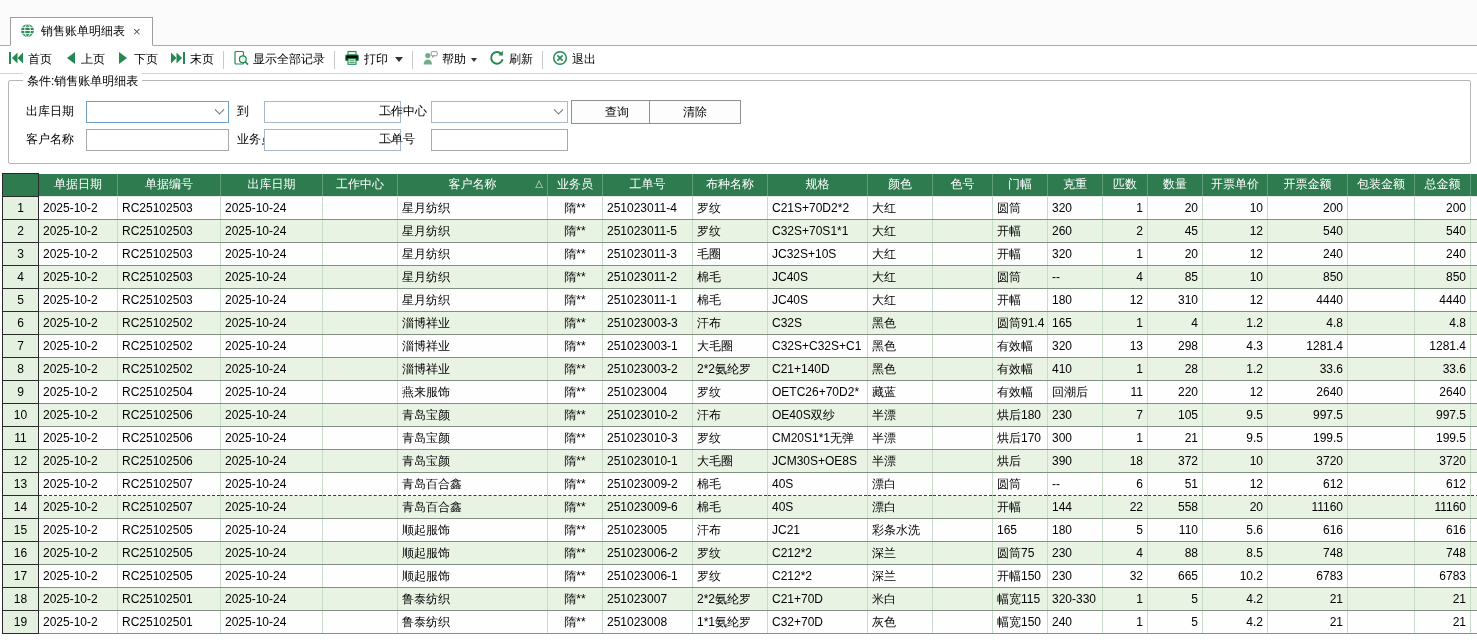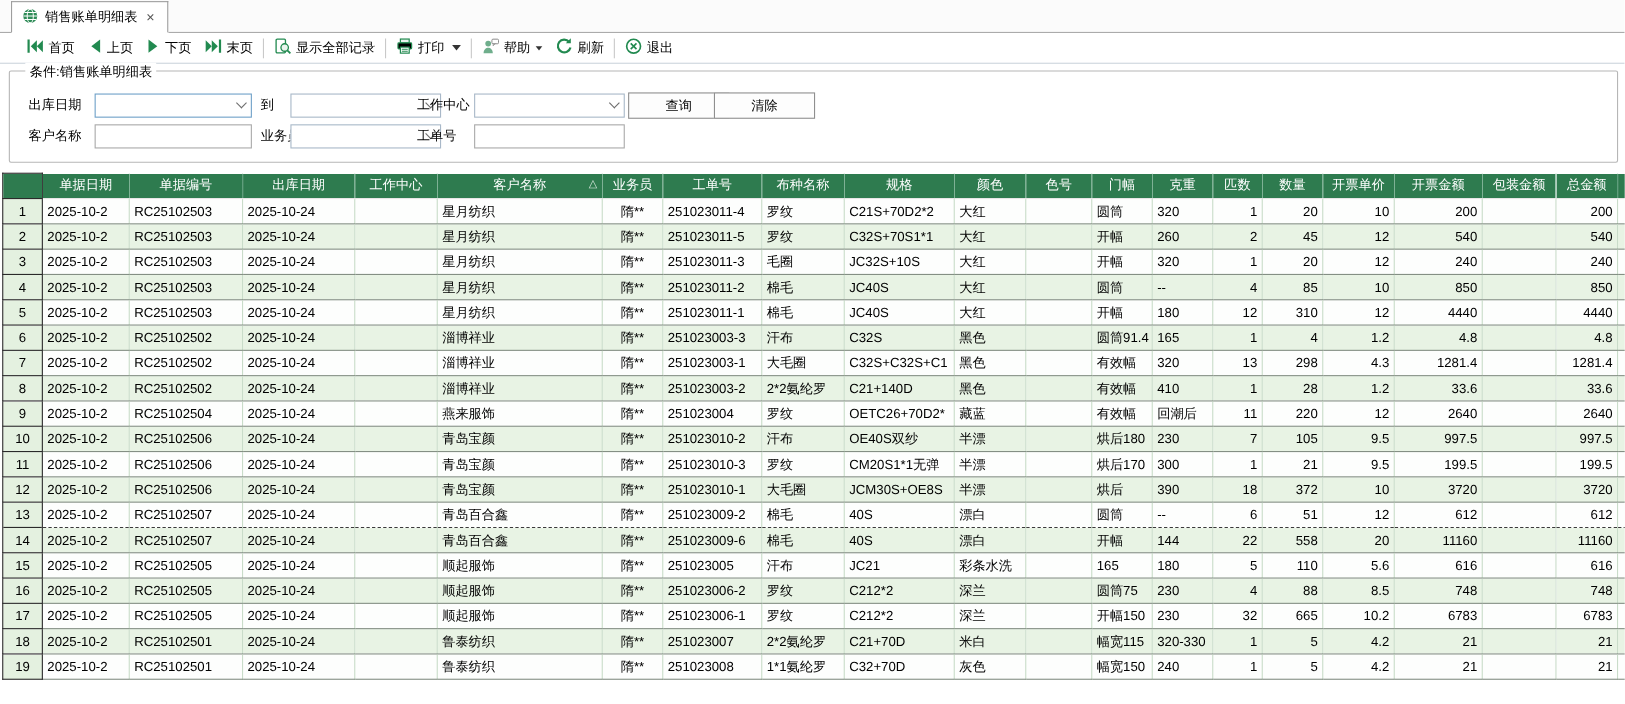--- a/index.html
+++ b/index.html
@@ -1,27 +1,27 @@
 <!DOCTYPE html>
 <html><head>
 <meta charset="utf-8">
 <style>
   * { box-sizing: border-box; margin: 0; padding: 0; }
   html,body { width:1477px; height:640px; background:#fff; overflow:hidden;
     font-family:"Liberation Sans","DejaVu Sans",sans-serif; font-size:12px; color:#000; }
 
   
-  .tabbar { height:30px; background:#fbfbfb; border-bottom:1px solid #ababab; display:flex; align-items:flex-end; }
+  .tabbar { height:46px; background:#fbfbfb; border-bottom:1px solid #ababab; display:flex; align-items:flex-end; }
   .tab { height:29px; margin-left:10px; padding:0 9px; background:#fff;
     border:1px solid #9e9e9e; border-bottom:1px solid #fff; position:relative; top:1px;
     display:inline-flex; align-items:center; gap:6px; }
   .tab-close { color:#555; font-size:13px; line-height:1; padding:0 2px; cursor:pointer; }
 
   
-  .toolbar { height:28px; display:flex; align-items:center; padding-left:18px; border-bottom:1px solid #ccd5dd; background:#fff; }
+  .toolbar { height:28px; display:flex; align-items:center; padding-left:2px; border-bottom:1px solid #ccd5dd; background:#fff; }
   .tbtn { display:inline-flex; align-items:center; gap:4px; padding:2px 6px; cursor:default; white-space:nowrap; }
   .tsep { width:1px; height:18px; background:#c9c9c9; margin:0 3px; }
   .caret { width:0; height:0; border-left:4px solid transparent; border-right:4px solid transparent; border-top:5px solid #333; margin-left:3px; }
   .caret.small { border-left-width:3px; border-right-width:3px; border-top-width:4px; margin-left:1px; }
 
   
   .filter { position:relative; margin:6px 6px 0 8px; height:84px; border:1px solid #b6b6b6; border-radius:2px; }
   .legend { position:absolute; top:-8px; left:14px; background:#fff; padding:0 4px;text-align:center; }
   .flabel { position:absolute; line-height:21px; }
   .combo { position:absolute; height:22px; width:140px; background:#fff; border:1px solid #a8b8c8; display:flex; align-items:center; }

